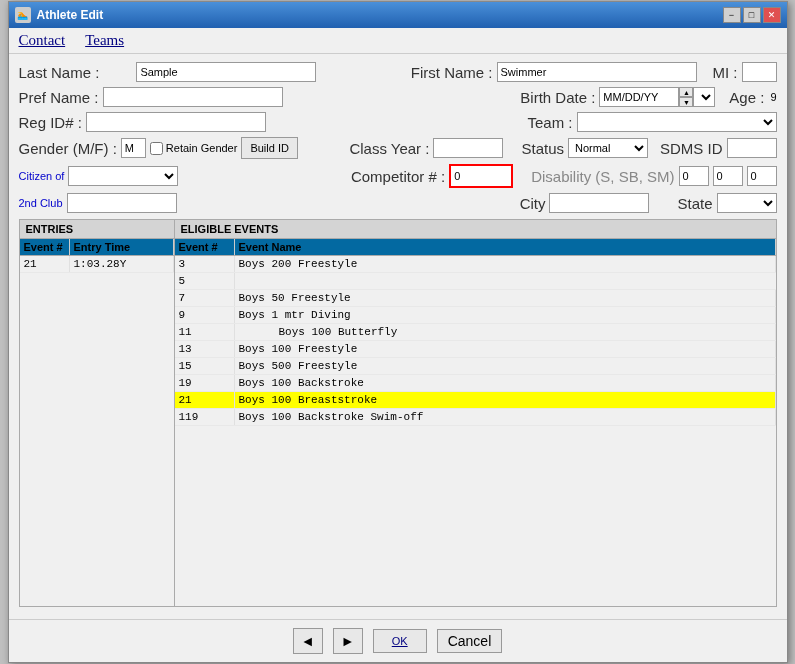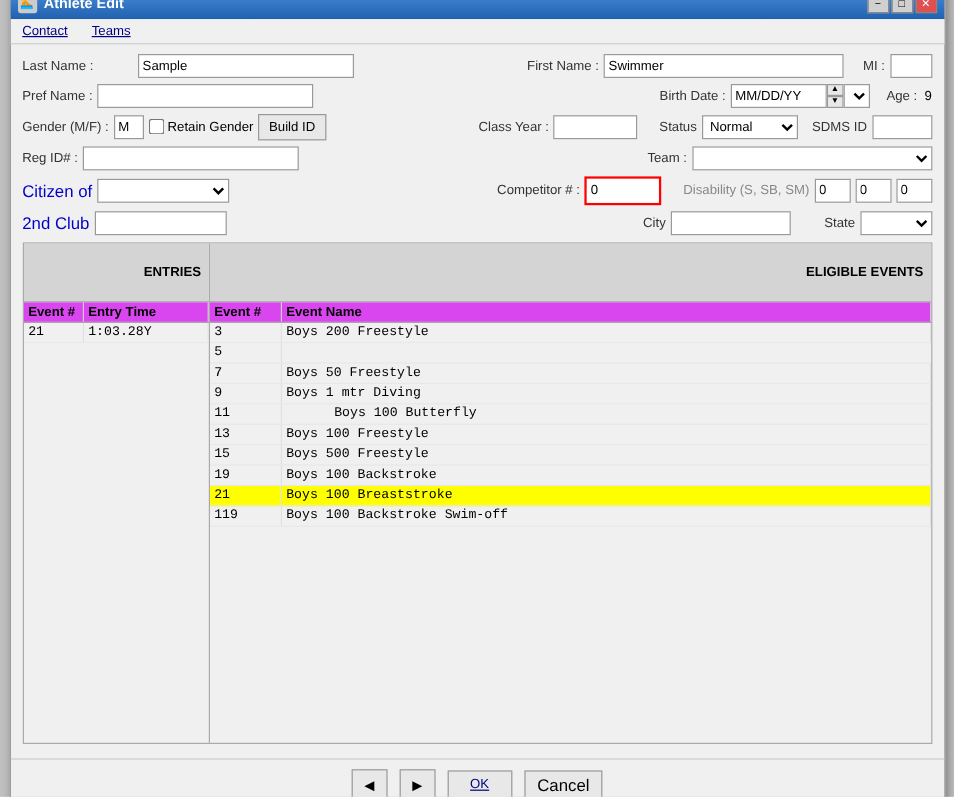--- a/index.html
+++ b/index.html
@@ -66,37 +66,38 @@
     }
     .title-btn.close { background: #e05050; color: white; }
     .menu-bar {
       background: #f0f0f0;
       padding: 2px 6px;
       display: flex;
       gap: 12px;
       border-bottom: 1px solid #ccc;
     }
     .menu-item {
-      font-size: 11px;
+      font-size: 15px;
       cursor: pointer;
       padding: 2px 4px;
       color: #000080;
       text-decoration: underline;
+      font-family: Liberation Serif, serif;
     }
     .content {
       padding: 8px 10px;
     }
     .form-row {
       display: flex;
       align-items: center;
       margin-bottom: 5px;
       gap: 4px;
     }
     .label {
-      font-size: 11px;
+      font-size: 15px;
       color: #333;
       white-space: nowrap;
       text-align: right;
     }
     .input-field {
       height: 20px;
       border: 1px solid #999;
       background: white;
       font-size: 11px;
       padding: 1px 3px;
@@ -157,28 +158,28 @@
       width: 155px;
       border-right: 1px solid #aaa;
       flex-shrink: 0;
     }
     .eligible-panel {
       flex: 1;
     }
     .panel-header {
       background: #d4d4d4;
       border-bottom: 1px solid #aaa;
-      padding: 18px 6px;
+      padding: 3px 6px;
       font-weight: bold;
       font-size: 11px;
-      text-align: right;
+      text-align: left;
     }
     .table-header {
       display: flex;
-      background: #d946ef;
+      background: #0369a1;
       border-bottom: 1px solid #aaa;
     }
     .col-header {
       font-size: 11px;
       font-weight: bold;
       padding: 2px 4px;
       border-right: 1px solid #ccc;
       white-space: nowrap;
       overflow: hidden;
       text-overflow: ellipsis;
@@ -237,21 +238,21 @@
     .cancel-btn {
       height: 24px;
       background: #e8e8e8;
       border: 1px solid #999;
       font-size: 14px;
       padding: 0 10px;
       cursor: pointer;
     }
     .blue-label {
       color: #0000cc;
-      font-size: 14px;
+      font-size: 11px;
       text-align: right;
     }
     .mi-field {
       width: 35px;
     }
     .age-value {
       font-size: 11px;
       margin-left: 2px;
     }
     .disabled-label {
@@ -306,48 +307,48 @@
           <div class="spinner-btn">▼</div>
         </div>
         <select class="dropdown-field" style="width:22px;"></select>
       </div>
       <span style="width:6px;"></span>
       <span class="label">Age :</span>
       <span class="age-value">9</span>
     </div>
 
     <div class="form-row">
+      <span class="label">Reg ID# :</span>
+      <input class="input-field" style="width: 180px;" type="text" value="">
+      <span style="flex:1;"></span>
+      <span class="label">Team :</span>
+      <select class="dropdown-field" style="width:200px;">
+        <option></option>
+      </select>
+    </div>
+
+    <div class="form-row">
       <span class="label">Gender (M/F) :</span>
       <input class="input-field" style="width: 25px;" type="text" value="M">
       <label class="checkbox-label">
         <input type="checkbox" style="">
         <span>Retain Gender</span>
       </label>
       <button class="btn">Build ID</button>
       <span style="flex:1;"></span>
       <span class="label">Class Year :</span>
       <input class="input-field" style="width: 70px;" type="text" value="">
       <span style="width:10px;"></span>
       <span class="label">Status</span>
       <select class="dropdown-field" style="width:80px;">
         <option>Normal</option>
       </select>
       <span style="width:4px;"></span>
       <span class="label">SDMS ID</span>
       <input class="input-field" style="width: 50px;" type="text" value="">
-    </div>
-
-    <div class="form-row">
-      <span class="label">Reg ID# :</span>
-      <input class="input-field" style="width: 180px;" type="text" value="">
-      <span style="flex:1;"></span>
-      <span class="label">Team :</span>
-      <select class="dropdown-field" style="width:200px;">
-        <option></option>
-      </select>
     </div>
 
     <div class="form-row">
       <span class="label blue-label">Citizen of</span>
       <select class="dropdown-field" style="width:110px;">
         <option></option>
       </select>
       <span style="flex:1;"></span>
       <span class="label">Competitor # :</span>
       <div style="border: 2px solid red; display:inline-flex;">

